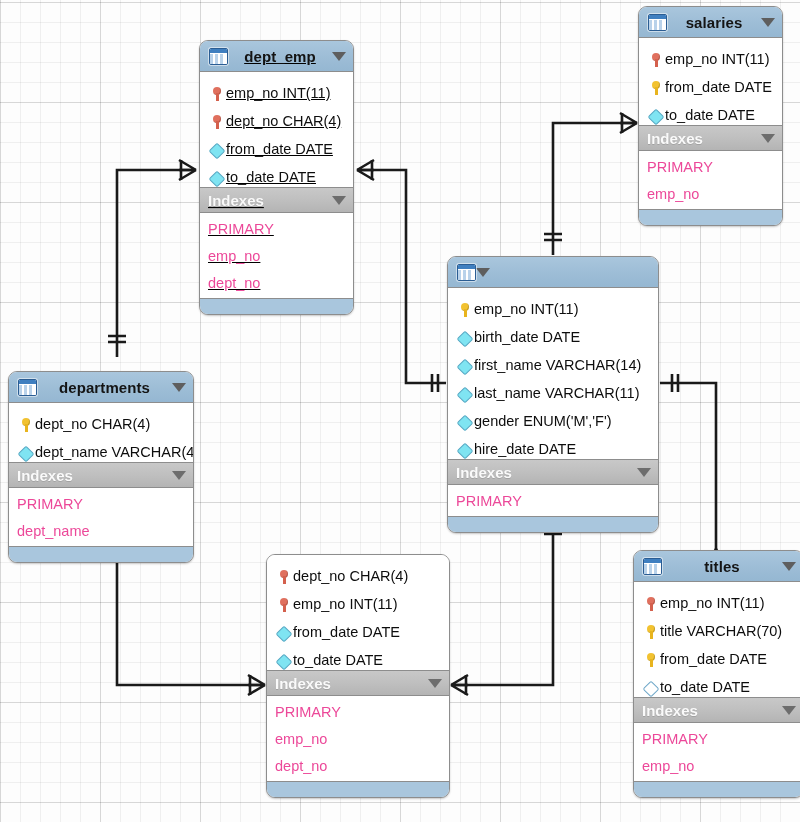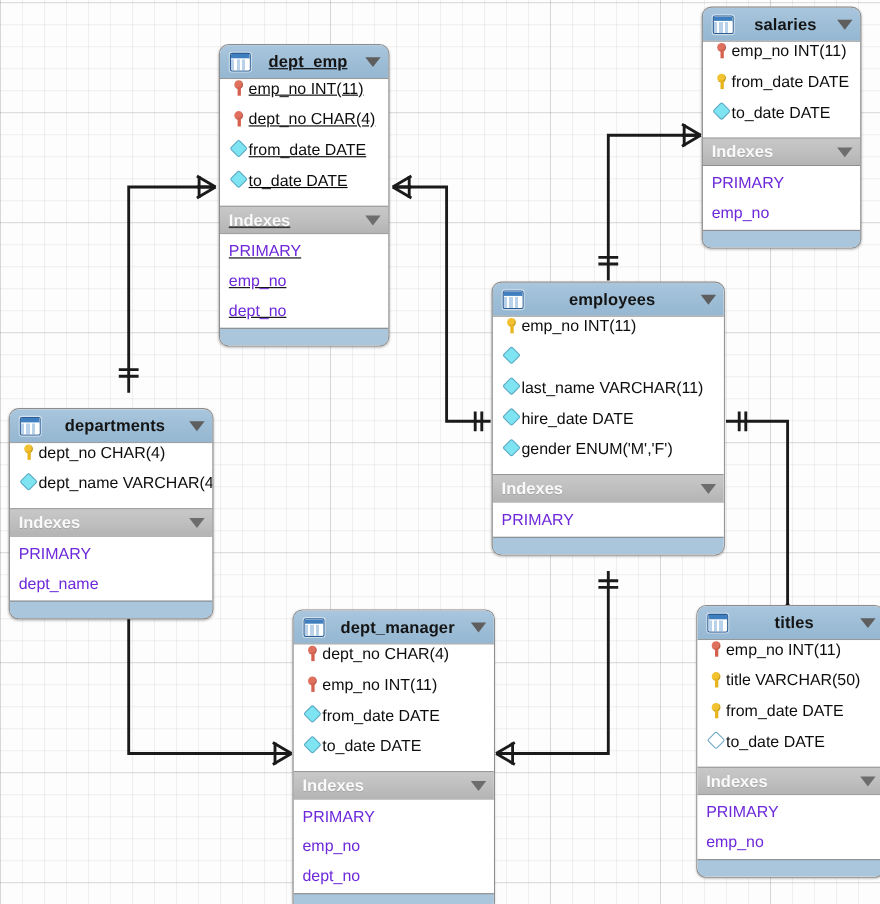--- a/index.html
+++ b/index.html
@@ -74,21 +74,21 @@
     width:0;height:0;flex:0 0 auto;
     border-left:7px solid transparent;
     border-right:7px solid transparent;
     border-top:9px solid #5e5e5e;
   }
   .caret.light{border-top-color:#6d6d6d;}
 
   .cols{background:#ffffff;padding:1px 0 2px 0;}
   .col-row{
     height:28px;
-    display:flex;align-items:flex-start;
+    display:flex;align-items:flex-end;
     padding-left:8px;
     font-size:14.5px;color:#0d0d0d;
     white-space:nowrap;
   }
   .col-ic{width:18px;flex:0 0 auto;display:flex;align-items:center;justify-content:center;}
 
   .key{
     width:8px;height:14px;position:relative;display:block;
   }
   .key::before{
@@ -116,21 +116,21 @@
     background:linear-gradient(to bottom,#c8c8c8 0%,#bfbfbf 50%,#b4b4b4 100%);
     border-top:1px solid #8d8d8d;
     border-bottom:1px solid #8d8d8d;
     box-sizing:border-box;
   }
   .idx-title{
     flex:1 1 auto;font-size:15px;font-weight:bold;color:#fafafa;
     text-shadow:0 1px 0 rgba(0,0,0,0.12);
   }
   .idx-list{background:#ffffff;padding:2px 0 2px 0;}
-  .idx-row{height:27px;display:flex;align-items:center;padding-left:8px;font-size:14.5px;color:#6d28d9;}
+  .idx-row{height:27px;display:flex;align-items:center;padding-left:8px;font-size:14.5px;color:#ec4899;}
   .tbl-footer{height:15px;background:#a9c6dd;border-top:1px solid #8d8d8d;}
 </style>
 </head>
 <body>
 
 <div id="canvas">
 
   <svg id="links" width="800" height="822" viewBox="0 0 800 822">
     <g stroke="#1a1a1a" stroke-width="2.6" fill="none" stroke-linecap="butt">
 
@@ -253,52 +253,58 @@
         </div>
         <div class="idx-row">
           <span>dept_no</span>
         </div>
       </div>
       <div class="tbl-footer"></div>
     </div>
     <div class="table-node" style="left: 447px; top: 256px; width: 212px;">
       <div class="tbl-header">
         <span class="tbl-icon"></span>
-        <span class="tbl-title">employees</span>
         <span class="caret"></span>
       </div>
       <div class="cols">
         <div class="col-row">
           <span class="col-ic">
             <span class="key yellow"></span>
           </span>
           <span>emp_no INT(11)</span>
         </div>
         <div class="col-row">
           <span class="col-ic">
             <span class="dia"></span>
           </span>
+          <span>birth_date DATE</span>
+        </div>
+        <div class="col-row">
+          <span class="col-ic">
+            <span class="dia"></span>
+          </span>
+          <span>first_name VARCHAR(14)</span>
         </div>
         <div class="col-row">
           <span class="col-ic">
             <span class="dia"></span>
           </span>
           <span>last_name VARCHAR(11)</span>
         </div>
         <div class="col-row">
           <span class="col-ic">
             <span class="dia"></span>
           </span>
+          <span>gender ENUM('M','F')</span>
+        </div>
+        <div class="col-row">
+          <span class="col-ic">
+            <span class="dia"></span>
+          </span>
           <span>hire_date DATE</span>
-        </div>
-        <div class="col-row">
-          <span class="col-ic">
-            <span class="dia"></span>
-          </span>
-          <span>gender ENUM('M','F')</span>
         </div>
       </div>
       <div class="idx-header">
         <span class="idx-title">Indexes</span>
         <span class="caret light"></span>
       </div>
       <div class="idx-list">
         <div class="idx-row">
           <span>PRIMARY</span>
         </div>
@@ -333,25 +339,20 @@
         <div class="idx-row">
           <span>PRIMARY</span>
         </div>
         <div class="idx-row">
           <span>dept_name</span>
         </div>
       </div>
       <div class="tbl-footer"></div>
     </div>
     <div class="table-node" style="left: 266px; top: 554px; width: 184px;">
-      <div class="tbl-header">
-        <span class="tbl-icon"></span>
-        <span class="tbl-title">dept_manager</span>
-        <span class="caret"></span>
-      </div>
       <div class="cols">
         <div class="col-row">
           <span class="col-ic">
             <span class="key red"></span>
           </span>
           <span>dept_no CHAR(4)</span>
         </div>
         <div class="col-row">
           <span class="col-ic">
             <span class="key red"></span>
@@ -398,21 +399,21 @@
         <div class="col-row">
           <span class="col-ic">
             <span class="key red"></span>
           </span>
           <span>emp_no INT(11)</span>
         </div>
         <div class="col-row">
           <span class="col-ic">
             <span class="key yellow"></span>
           </span>
-          <span>title VARCHAR(50)</span>
+          <span>title VARCHAR(70)</span>
         </div>
         <div class="col-row">
           <span class="col-ic">
             <span class="key yellow"></span>
           </span>
           <span>from_date DATE</span>
         </div>
         <div class="col-row">
           <span class="col-ic">
             <span class="dia hollow"></span>

